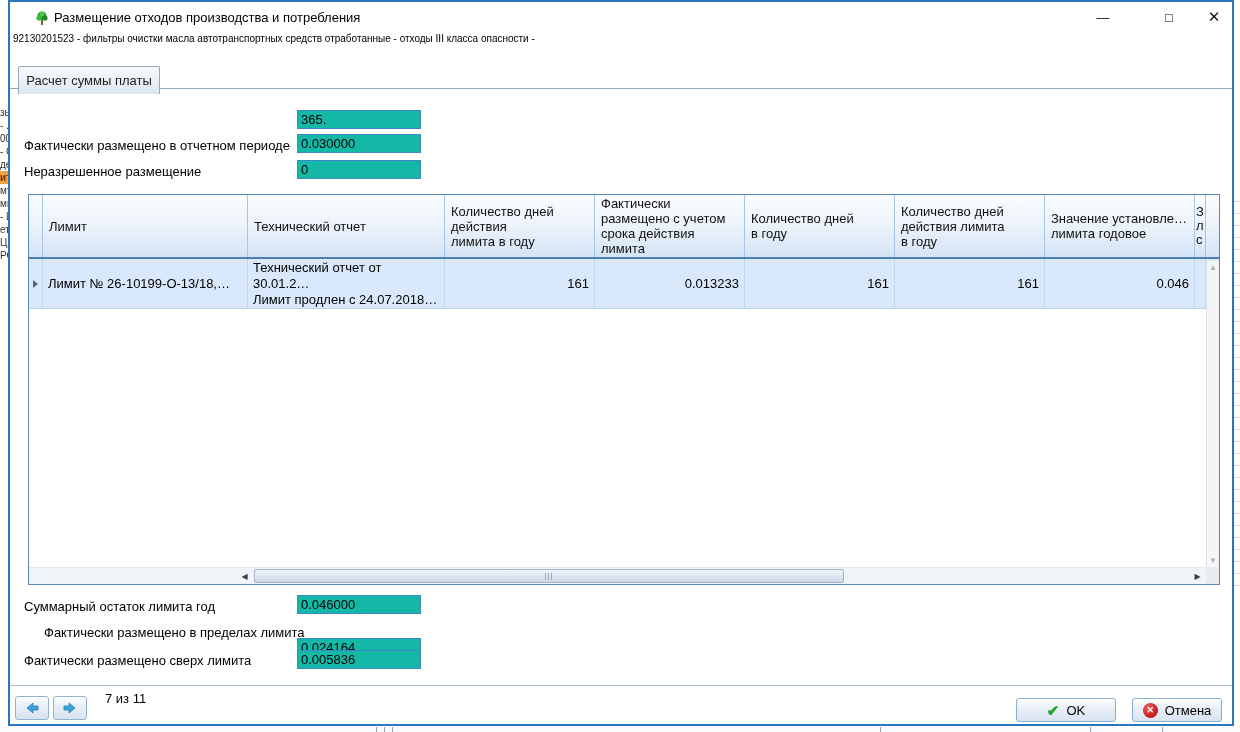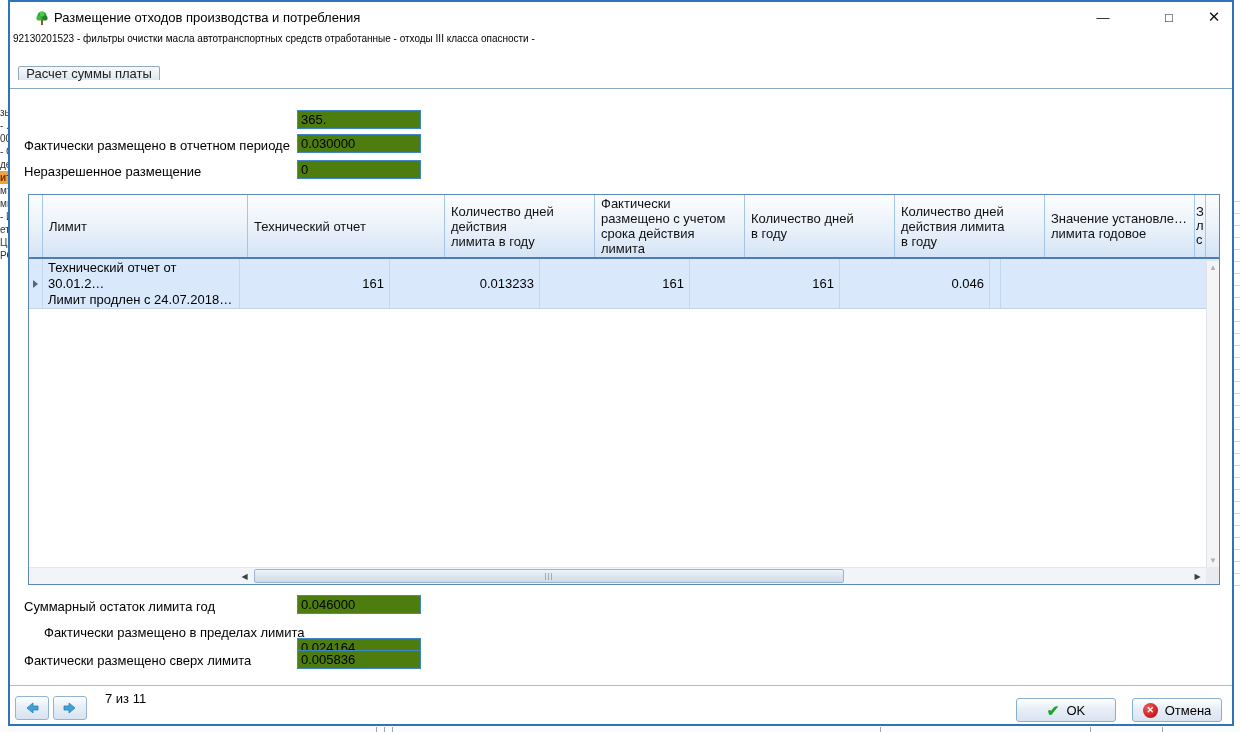--- a/index.html
+++ b/index.html
@@ -25,31 +25,31 @@
 
   .titlebar { position:absolute; left:0; top:0; width:1222px; height:30px; background:#fff; }
   .win-title { position:absolute; left:44px; top:8px; font-size:13px; white-space:nowrap; }
   .winbtn { position:absolute; top:5px; width:26px; height:20px; display:flex; align-items:center;
             justify-content:center; font-size:13px; color:#111; cursor:default; }
   .subtitle { position:absolute; left:3px; top:31px; width:1100px; font-size:10px; white-space:nowrap; }
 
   
   .tab { position:absolute; display:flex; align-items:center; justify-content:center;
          font-size:13px; border:1px solid #93a9c0; border-bottom:none; border-radius:2px 2px 0 0; }
-  .tab-inactive { left:8px; top:64px; width:142px; height:14px;
+  .tab-inactive { left:8px; top:64px; width:142px; height:28px;
          background:linear-gradient(#f7fafc,#dde7f1); color:#222; z-index:1; }
   .tab-active { left:152px; top:60px; width:208px; height:27px; background:#fff; z-index:3; }
 
   .panel { position:absolute; left:0; top:86px; width:1222px; height:598px; background:#fff;
            border-top:1px solid #8ba9c7; border-bottom:1px solid #a9bed2; }
 
   
   .field-label { position:absolute; font-size:13px; line-height:19px; white-space:nowrap; }
   .field-input { position:absolute; width:124px; height:19px; border:1px solid #4186c6;
-                 font:13px "Liberation Sans",sans-serif; padding:0 3px; background:#4d7c0f; color:#000; }
+                 font:13px "Liberation Sans",sans-serif; padding:0 3px; background:#14b8a6; color:#000; }
 
   
   .grid { position:absolute; left:18px; top:192px; width:1192px; height:391px;
           border:1px solid #5c88b6; background:#fff; overflow:hidden; }
   .ghead { display:flex; height:64px;
            background:linear-gradient(#fcfdff,#e9f1fa 55%,#d5e4f6);
            border-bottom:2px solid #4f7dad; }
   .hc { border-right:1px solid #a6c4e5; display:flex; align-items:center;
         padding:2px 4px 2px 6px; font-size:13px; line-height:15px;
         white-space:pre-line; overflow:hidden; color:#111; }
@@ -175,20 +175,21 @@
 действия лимита
 в году</div>
         <div class="hc w7">Значение установле…
 лимита годовое</div>
         <div class="hc w8">З
 л
 с</div>
       </div>
       <div class="grow">
         <div class="rc w0"><span class="row-tri"></span></div>
+        <div class="rc w1">Лимит № 26-10199-О-13/18,…</div>
         <div class="rc w2">Технический отчет от 30.01.2…
 Лимит продлен с 24.07.2018…</div>
         <div class="rc w3 num">161</div>
         <div class="rc w4 num">0.013233</div>
         <div class="rc w5 num">161</div>
         <div class="rc w6 num">161</div>
         <div class="rc w7 num">0.046</div>
         <div class="rc w8"></div>
       </div>
 

